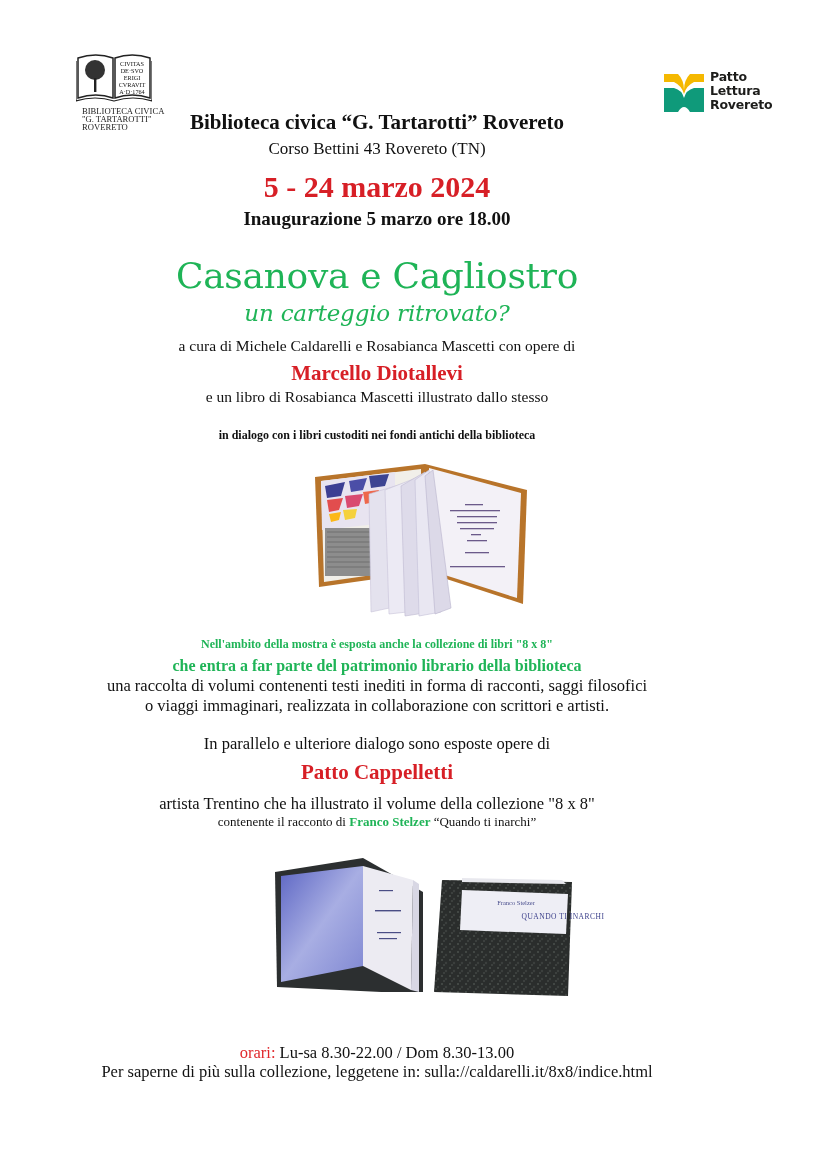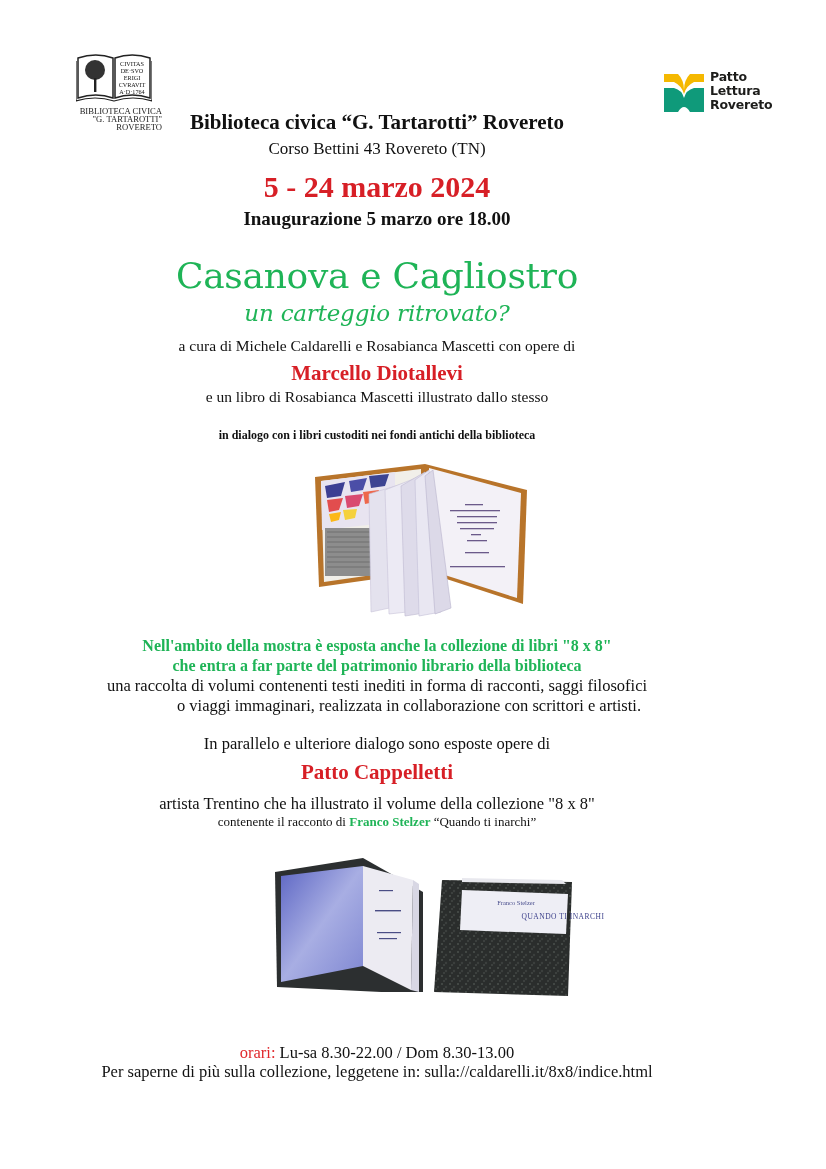--- a/index.html
+++ b/index.html
@@ -6,42 +6,42 @@
   body {
     width: 826px; height: 1169px; background: #ffffff; position: relative; overflow: hidden;
     font-family: "Liberation Serif", serif; color: #111;
   }
   .abs { position: absolute; }
   .center { position: absolute; left: 8px; width: 738px; text-align: center; white-space: nowrap; }
 
   
   #lib-logo { left: 70px; top: 50px; width: 88px; height: 80px; }
   #lib-logo .book { position: absolute; left: 6px; top: 2px; width: 76px; height: 50px; }
-  #lib-logo .lbl { position: absolute; left: 4px; width: 88px; text-align: right; font-size: 8.6px; line-height: 9px; color: #222; }
+  #lib-logo .lbl { position: absolute; left: 12px; width: 88px; text-align: left; font-size: 8.6px; line-height: 9px; color: #222; }
 
   
   #patto-logo { left: 664px; top: 70px; width: 120px; height: 44px; }
   #patto-logo .mark { position: absolute; left: 0; top: 2px; width: 40px; height: 40px; }
   #patto-logo .txt { position: absolute; left: 46px; top: 0; font-family: "DejaVu Sans", sans-serif; font-weight: bold; font-size: 12.5px; line-height: 14px; color: #1d1d1b; letter-spacing: -0.2px; }
 
   .h-lib { top: 110px; font-size: 21px; font-weight: bold; }
   .h-addr { top: 139px; font-size: 17px; }
   .h-date { top: 170px; font-size: 30px; font-weight: bold; color: #d71f26; }
   .h-inaug { top: 208px; font-size: 19px; font-weight: bold; }
   .h-title { top: 255px; font-size: 36px; color: #1fb457; font-family: "DejaVu Serif", serif; font-weight: normal; letter-spacing: -0.3px; }
   .h-sub { top: 300px; font-size: 23px; color: #1fb457; font-family: "DejaVu Serif", serif; font-style: italic; letter-spacing: -0.2px; }
   .h-cura { top: 337px; font-size: 15.5px; }
   .h-artist1 { top: 361px; font-size: 21px; font-weight: bold; color: #d71f26; }
   .h-libro { top: 388px; font-size: 15.5px; }
   .h-dialogo { top: 428px; font-size: 12px; font-weight: bold; }
 
-  .p-green1 { top: 637px; font-size: 16px; font-weight: bold; color: #1fb457; }
+  .p-green1 { top: 637px; font-size: 12px; font-weight: bold; color: #1fb457; }
   .p-green2 { top: 657px; font-size: 16px; font-weight: bold; color: #1fb457; }
   .p-body1 { top: 676px; font-size: 16.5px; }
-  .p-body2 { top: 696px; font-size: 16.5px; margin-left: 32px; }
+  .p-body2 { top: 696px; font-size: 16.5px; }
   .p-parallel { top: 734px; font-size: 16.5px; }
   .p-artist2 { top: 760px; font-size: 21px; font-weight: bold; color: #d71f26; }
   .p-art1 { top: 794px; font-size: 16.5px; }
   .p-art2 { top: 814px; font-size: 13px; }
   .p-art2 .green { color: #1fb457; font-weight: bold; }
 
   .f-hours { top: 1043px; font-size: 16.5px; }
   .f-hours .red { color: #e0282c; }
   .f-info { top: 1062px; font-size: 16.5px; }
 

